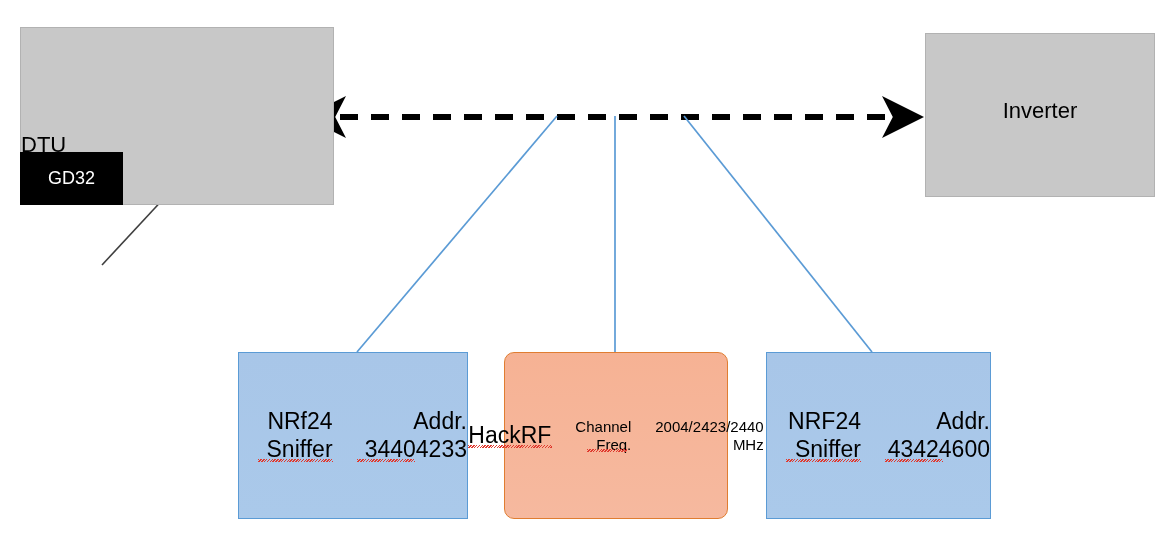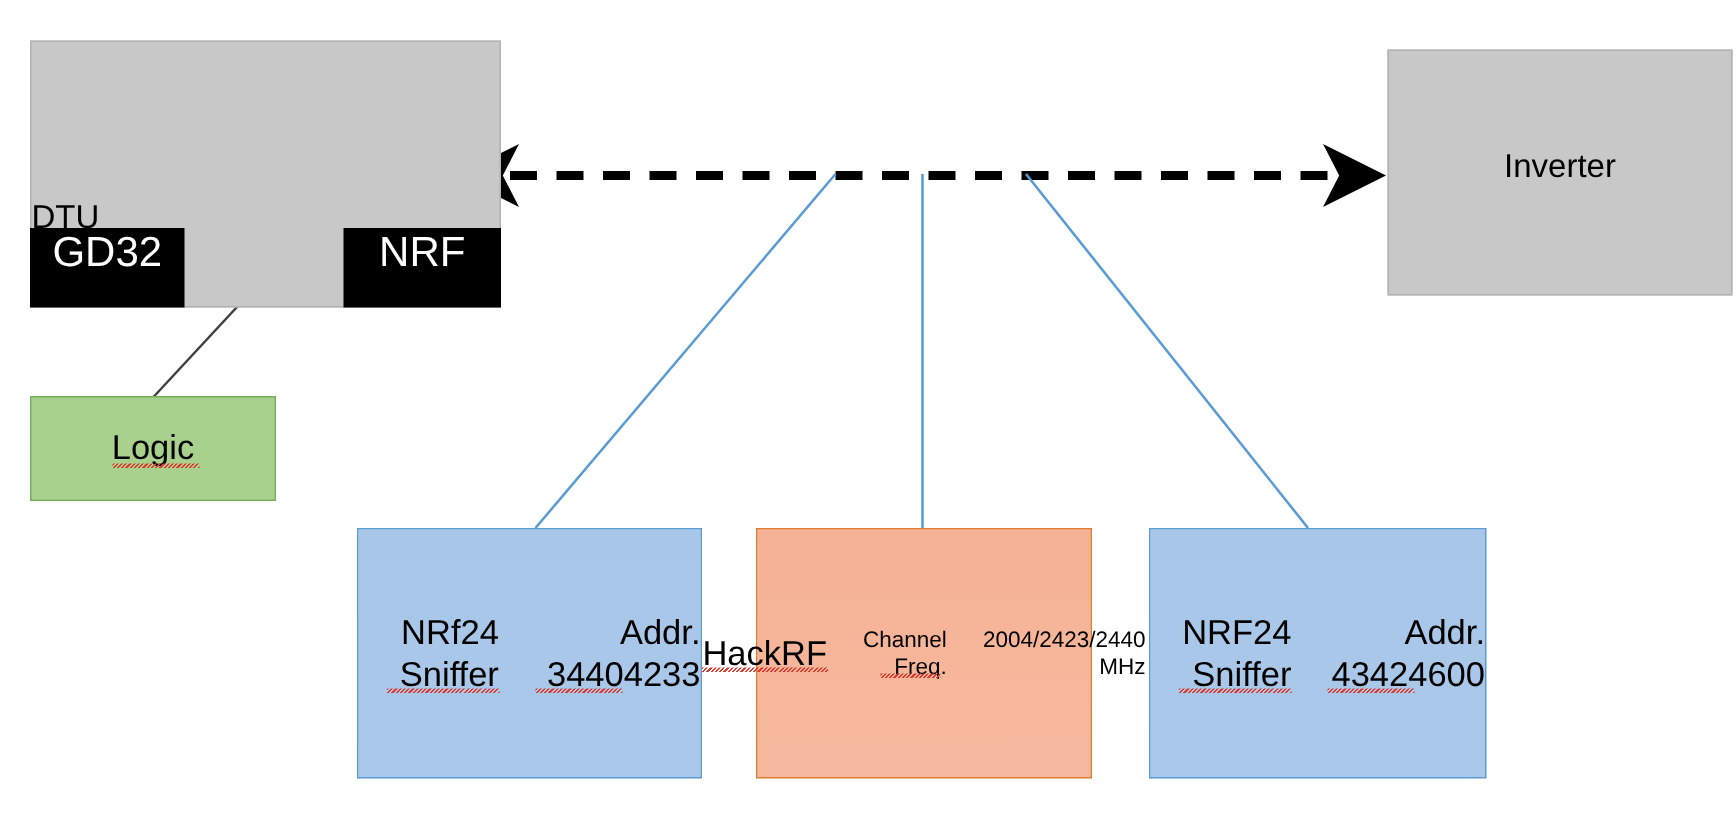--- a/index.html
+++ b/index.html
@@ -42,22 +42,23 @@
     left: 925px; top: 33px; width: 230px; height: 164px;
     padding-bottom: 8px;
   }
 
   
   .black-box {
     position: absolute;
     box-sizing: border-box;
     background: #000000;
     color: #ffffff;
-    font-size: 28px;
+    font-size: 18px;
     display: flex;
+    align-items: center;
     justify-content: center;
   }
   #gd32-box { left: 20px; top: 152px; width: 103px; height: 53px; }
   #nrf-box  { left: 229px; top: 152px; width: 105px; height: 53px; }
 
   
   #logic-box {
     left: 20px; top: 264px; width: 164px; height: 70px;
     background: #a9d18e;
     border: 1px solid #7bae5b;
@@ -70,21 +71,21 @@
     background: linear-gradient(to bottom, #a8c6e8, #aac9ea);
     border: 1px solid #5b9bd5;
     color: #000000;
   }
   .orange-box {
     background: linear-gradient(to bottom, #f6b294, #f6b99f);
     border: 1px solid #e07d31;
     color: #000000;
   }
   #sniffer1-box { left: 238px; top: 352px; width: 230px; height: 167px; font-size: 23px; }
-  #hackrf-box   { left: 504px; top: 352px; width: 224px; height: 167px; }
+  #hackrf-box   { left: 504px; top: 352px; width: 224px; height: 167px; border-radius: 10px; }
   #sniffer2-box { left: 766px; top: 352px; width: 225px; height: 167px; font-size: 23px; }
 
   #hackrf-box .hackrf-title { font-size: 23px; }
   #hackrf-box .hackrf-sub   { font-size: 15px; }
 
   .line-red-squiggle {
     position: relative;
     display: inline-block;
   }
   
@@ -139,30 +140,21 @@
   </svg>
 
   <div class="node grey-box" id="dtu-box">
     <span class="txt-row">DTU</span>
   </div>
 
   <div class="black-box" id="gd32-box">
     <span>GD32</span>
   </div>
 
-  <div class="black-box" id="nrf-box">
-    <span>NRF</span>
-  </div>
 
-  <div class="node" id="logic-box">
-    <span class="txt-row line-red-squiggle">
-      <span>Logic</span>
-      <span class="sq" style="left:0px; bottom:1px; width:58px;"></span>
-    </span>
-  </div>
 
   <div class="node grey-box" id="inverter-box">
     <span class="txt-row">Inverter</span>
   </div>
 
   <div class="node blue-box" id="sniffer1-box">
     <span class="txt-row line-red-squiggle">
       <span>NRf24 Sniffer</span>
       <span class="sq" style="right:0px; bottom:1px; width:75px;"></span>
     </span>

